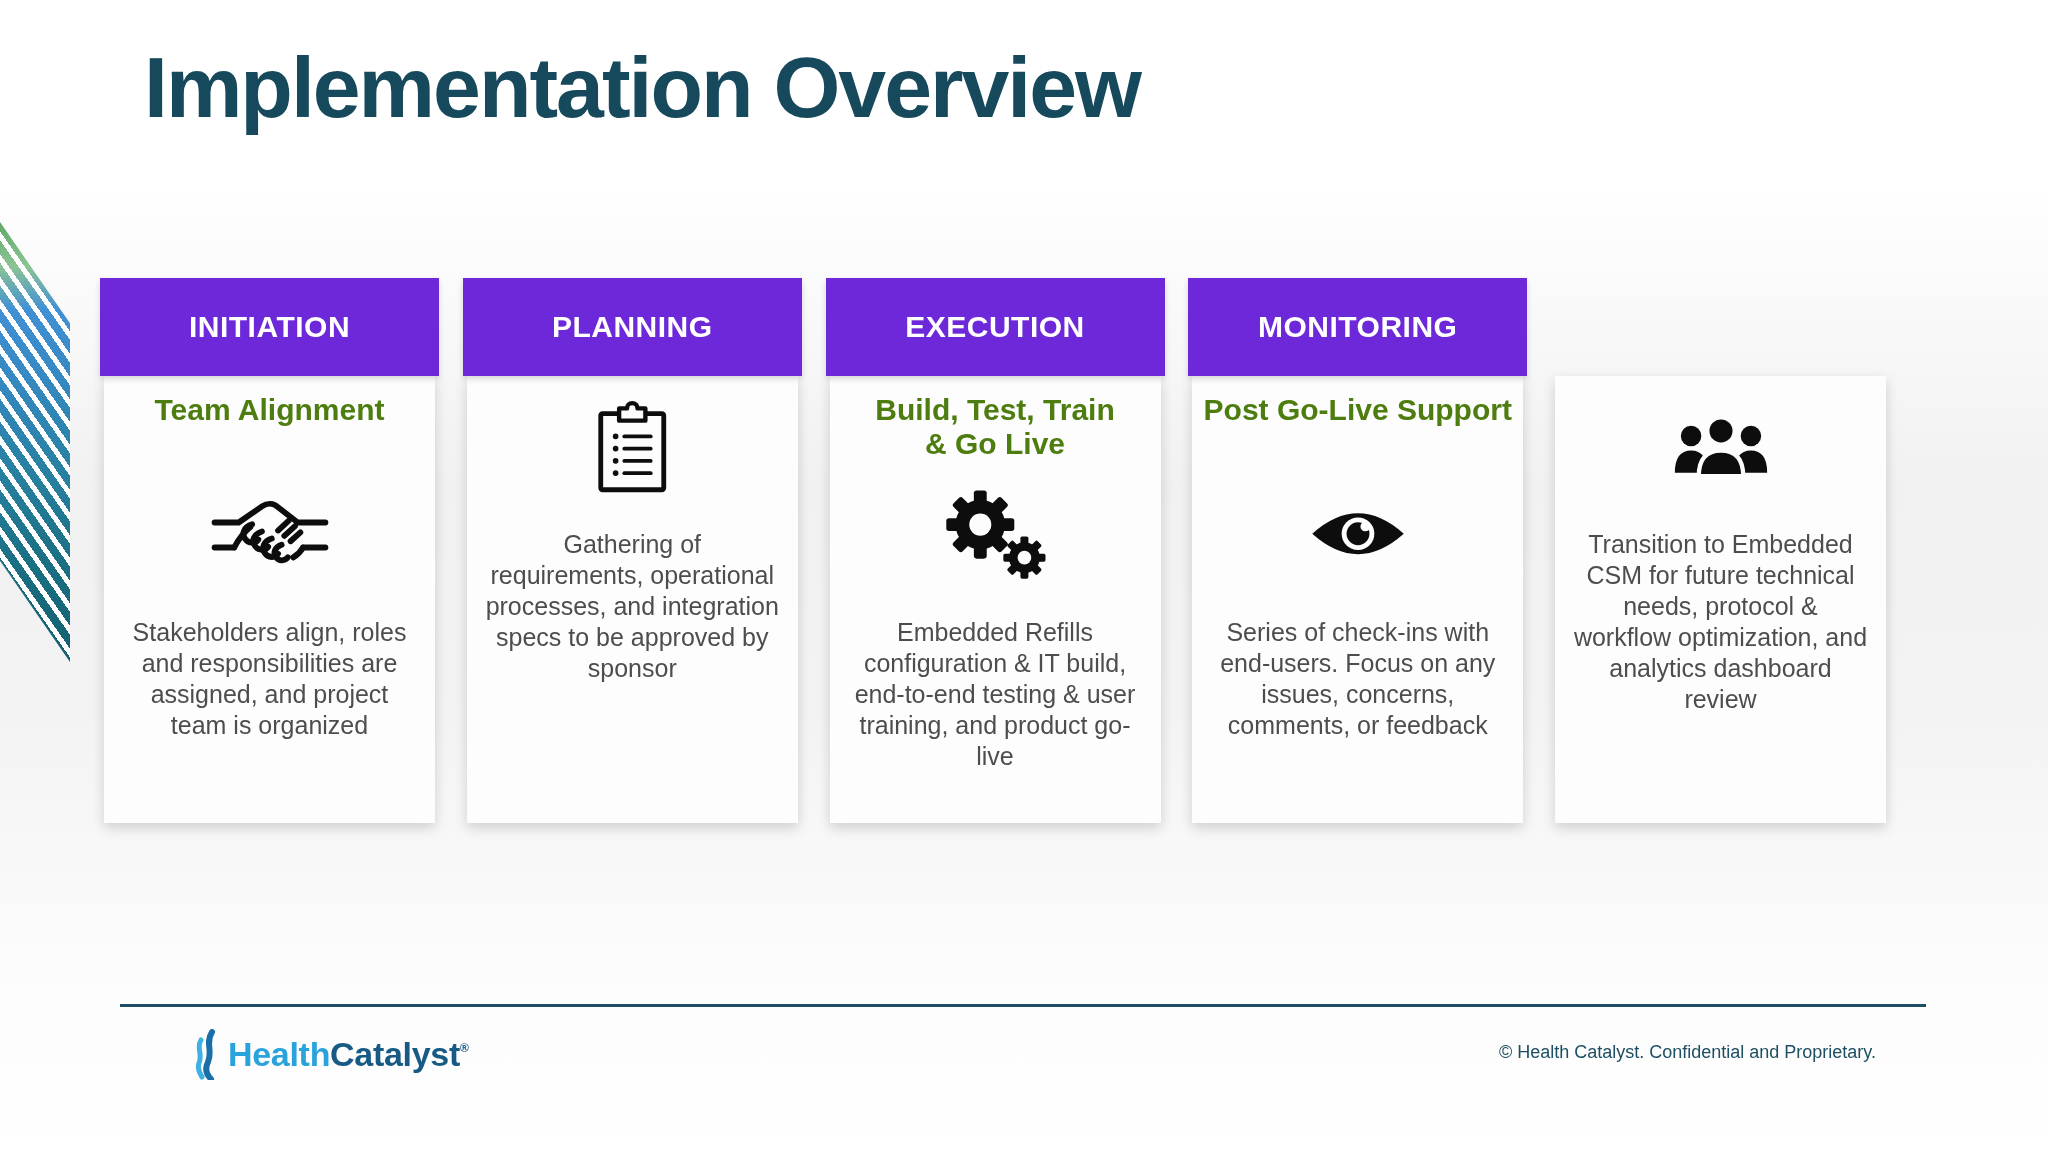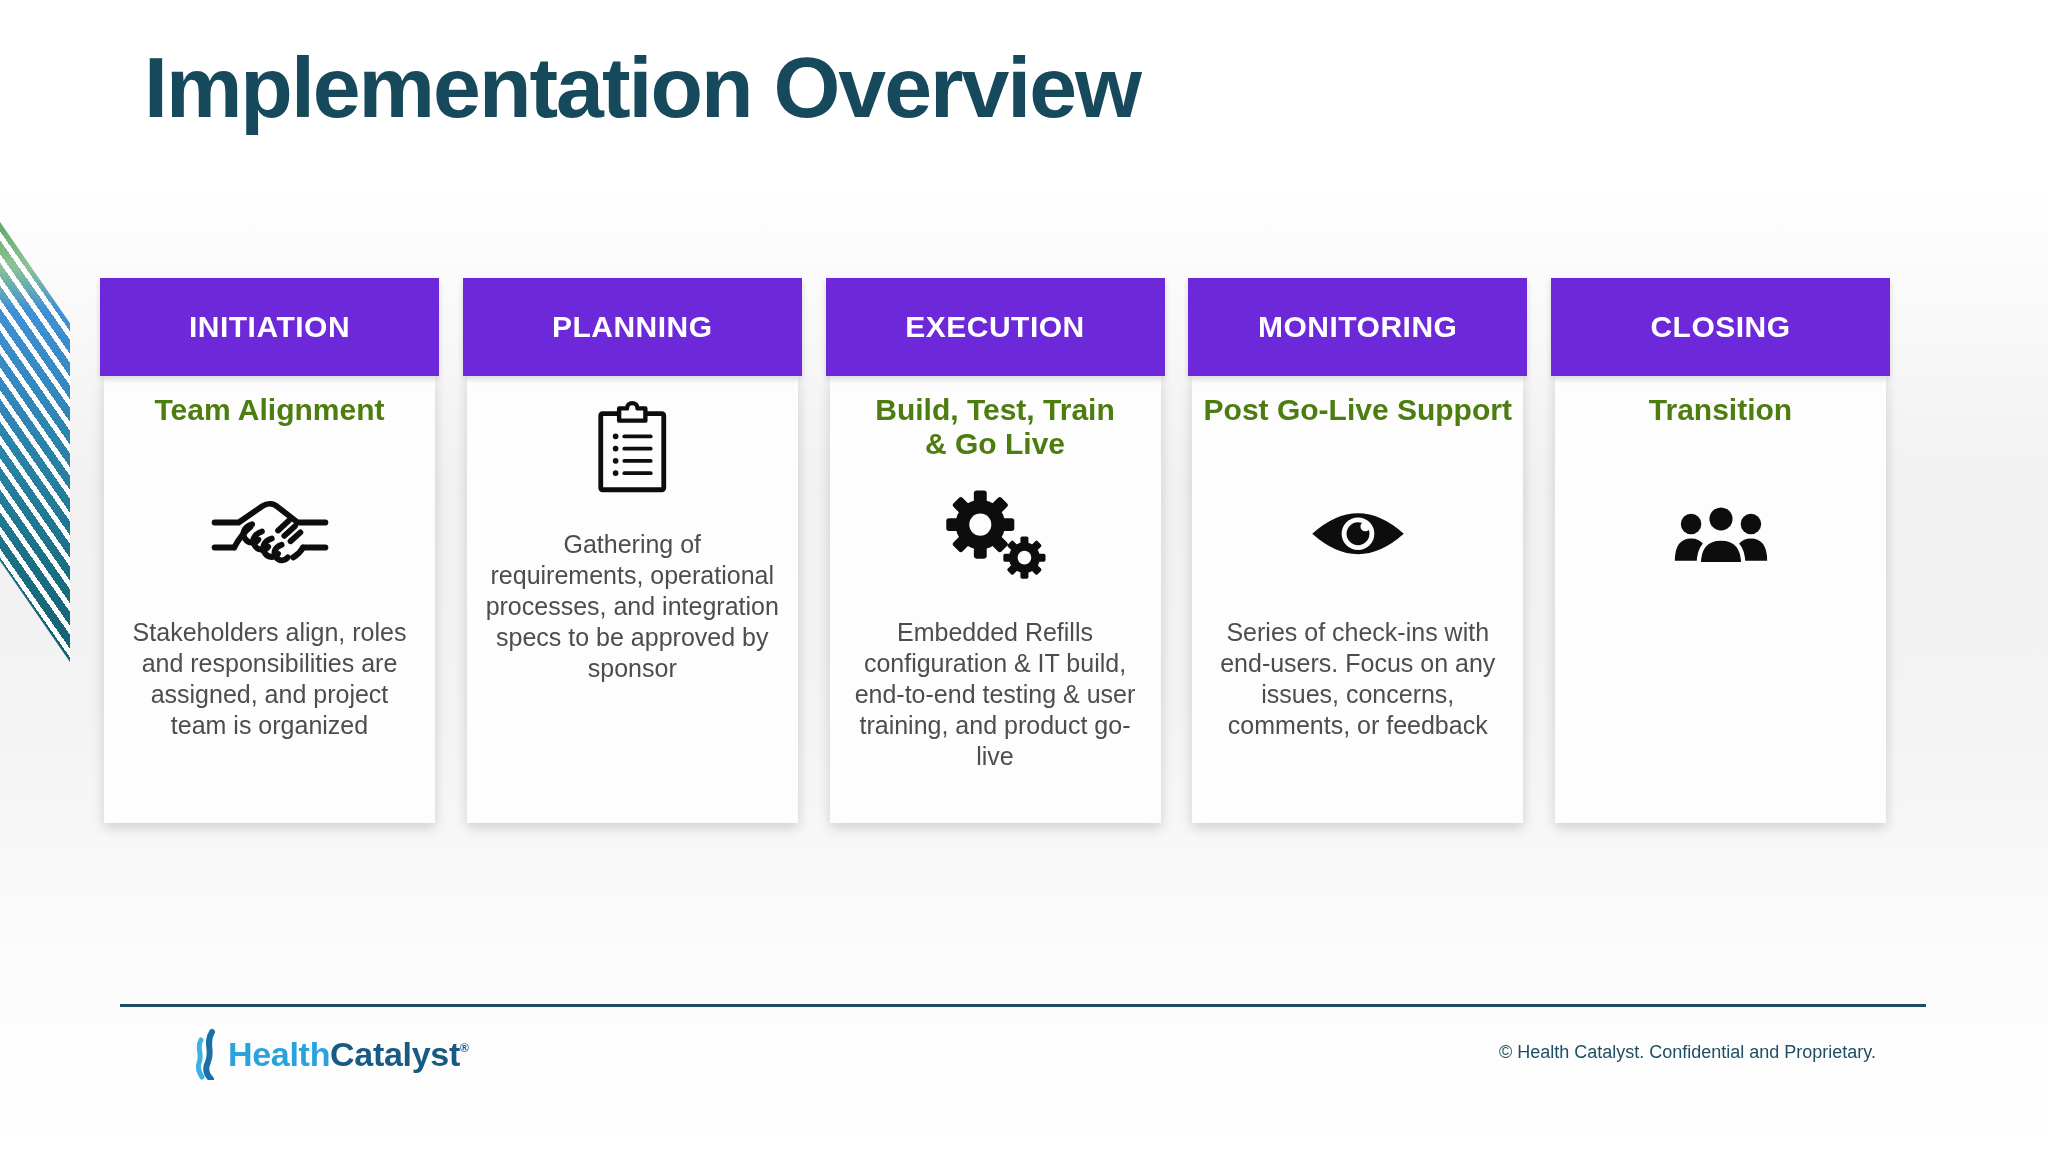--- a/index.html
+++ b/index.html
@@ -176,36 +176,35 @@
         <path d="M4 34 Q60 -16 116 34 Q60 84 4 34 Z" fill="#0d0d0d"></path>
         <circle cx="60" cy="34" r="20" fill="#fdfdfd"></circle>
         <circle cx="60" cy="34" r="14" fill="#0d0d0d"></circle>
         <circle cx="69" cy="25" r="6" fill="#fdfdfd"></circle>
       </svg>
     </div>
     <div class="phase-desc">Series of check-ins with end-users. Focus on any issues, concerns, comments, or feedback</div>
   </article>
 
   <article class="phase-card">
-    <div class="phase-header">CLOSING</div>
-    <div class="phase-subtitle">Transition</div>
     <div class="phase-iconbox">
       <svg class="icon-people" viewBox="0 0 124 78">
         <g fill="#0d0d0d">
           <circle cx="27" cy="27" r="12"></circle>
           <path d="M8 70 Q8 44 27 44 Q46 44 46 70 Z"></path>
           <circle cx="97" cy="27" r="12"></circle>
           <path d="M78 70 Q78 44 97 44 Q116 44 116 70 Z"></path>
         </g>
         <g fill="#0d0d0d" stroke="#fdfdfd" stroke-width="5">
           <circle cx="62" cy="21" r="16"></circle>
           <path d="M36 74 Q36 44 62 44 Q88 44 88 74 Z"></path>
         </g>
       </svg>
     </div>
+    <div class="phase-desc">Transition to Embedded CSM for future technical needs, protocol &amp; workflow optimization, and analytics dashboard review</div>
   </article>
 
 </div>
 
 <div class="footer-rule"></div>
 
 <div class="footer-logo">
   <svg width="30" height="52" viewBox="0 0 30 52">
     <path d="M9 12 C4 20 11 26 7 35 C5 41 8 46 10 49" stroke="#3FB0E4" stroke-width="5" fill="none" stroke-linecap="round"></path>
     <path d="M20 4 C13 15 21 23 16 34 C12 42 16 48 19 51" stroke="#1B6FA8" stroke-width="6" fill="none" stroke-linecap="round"></path>

